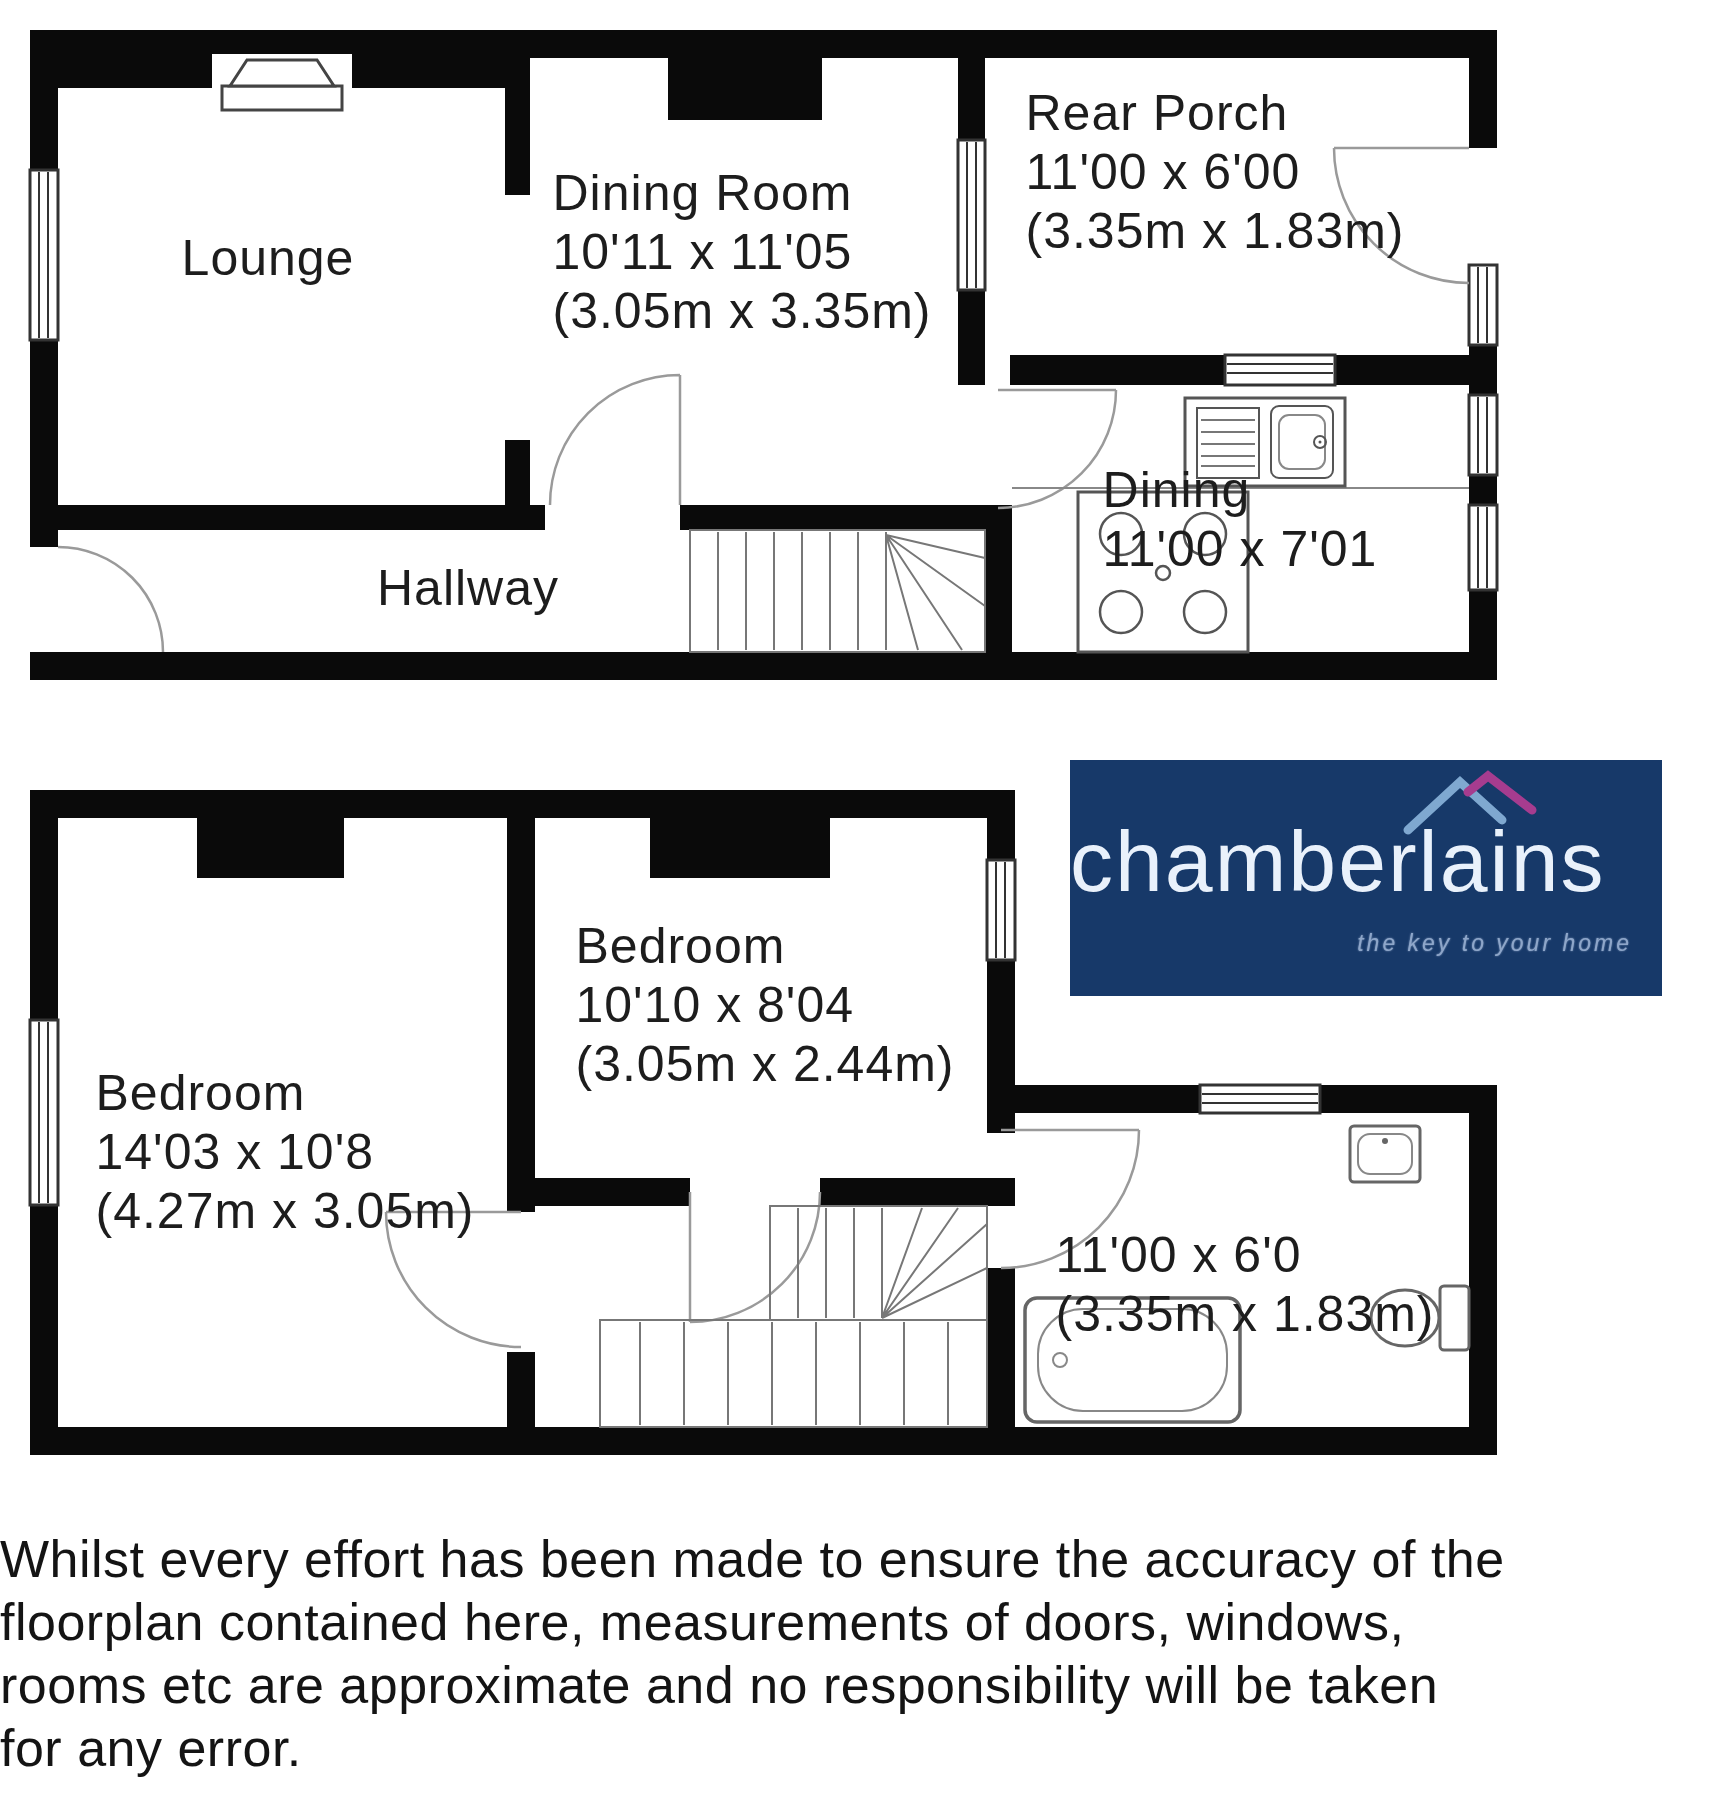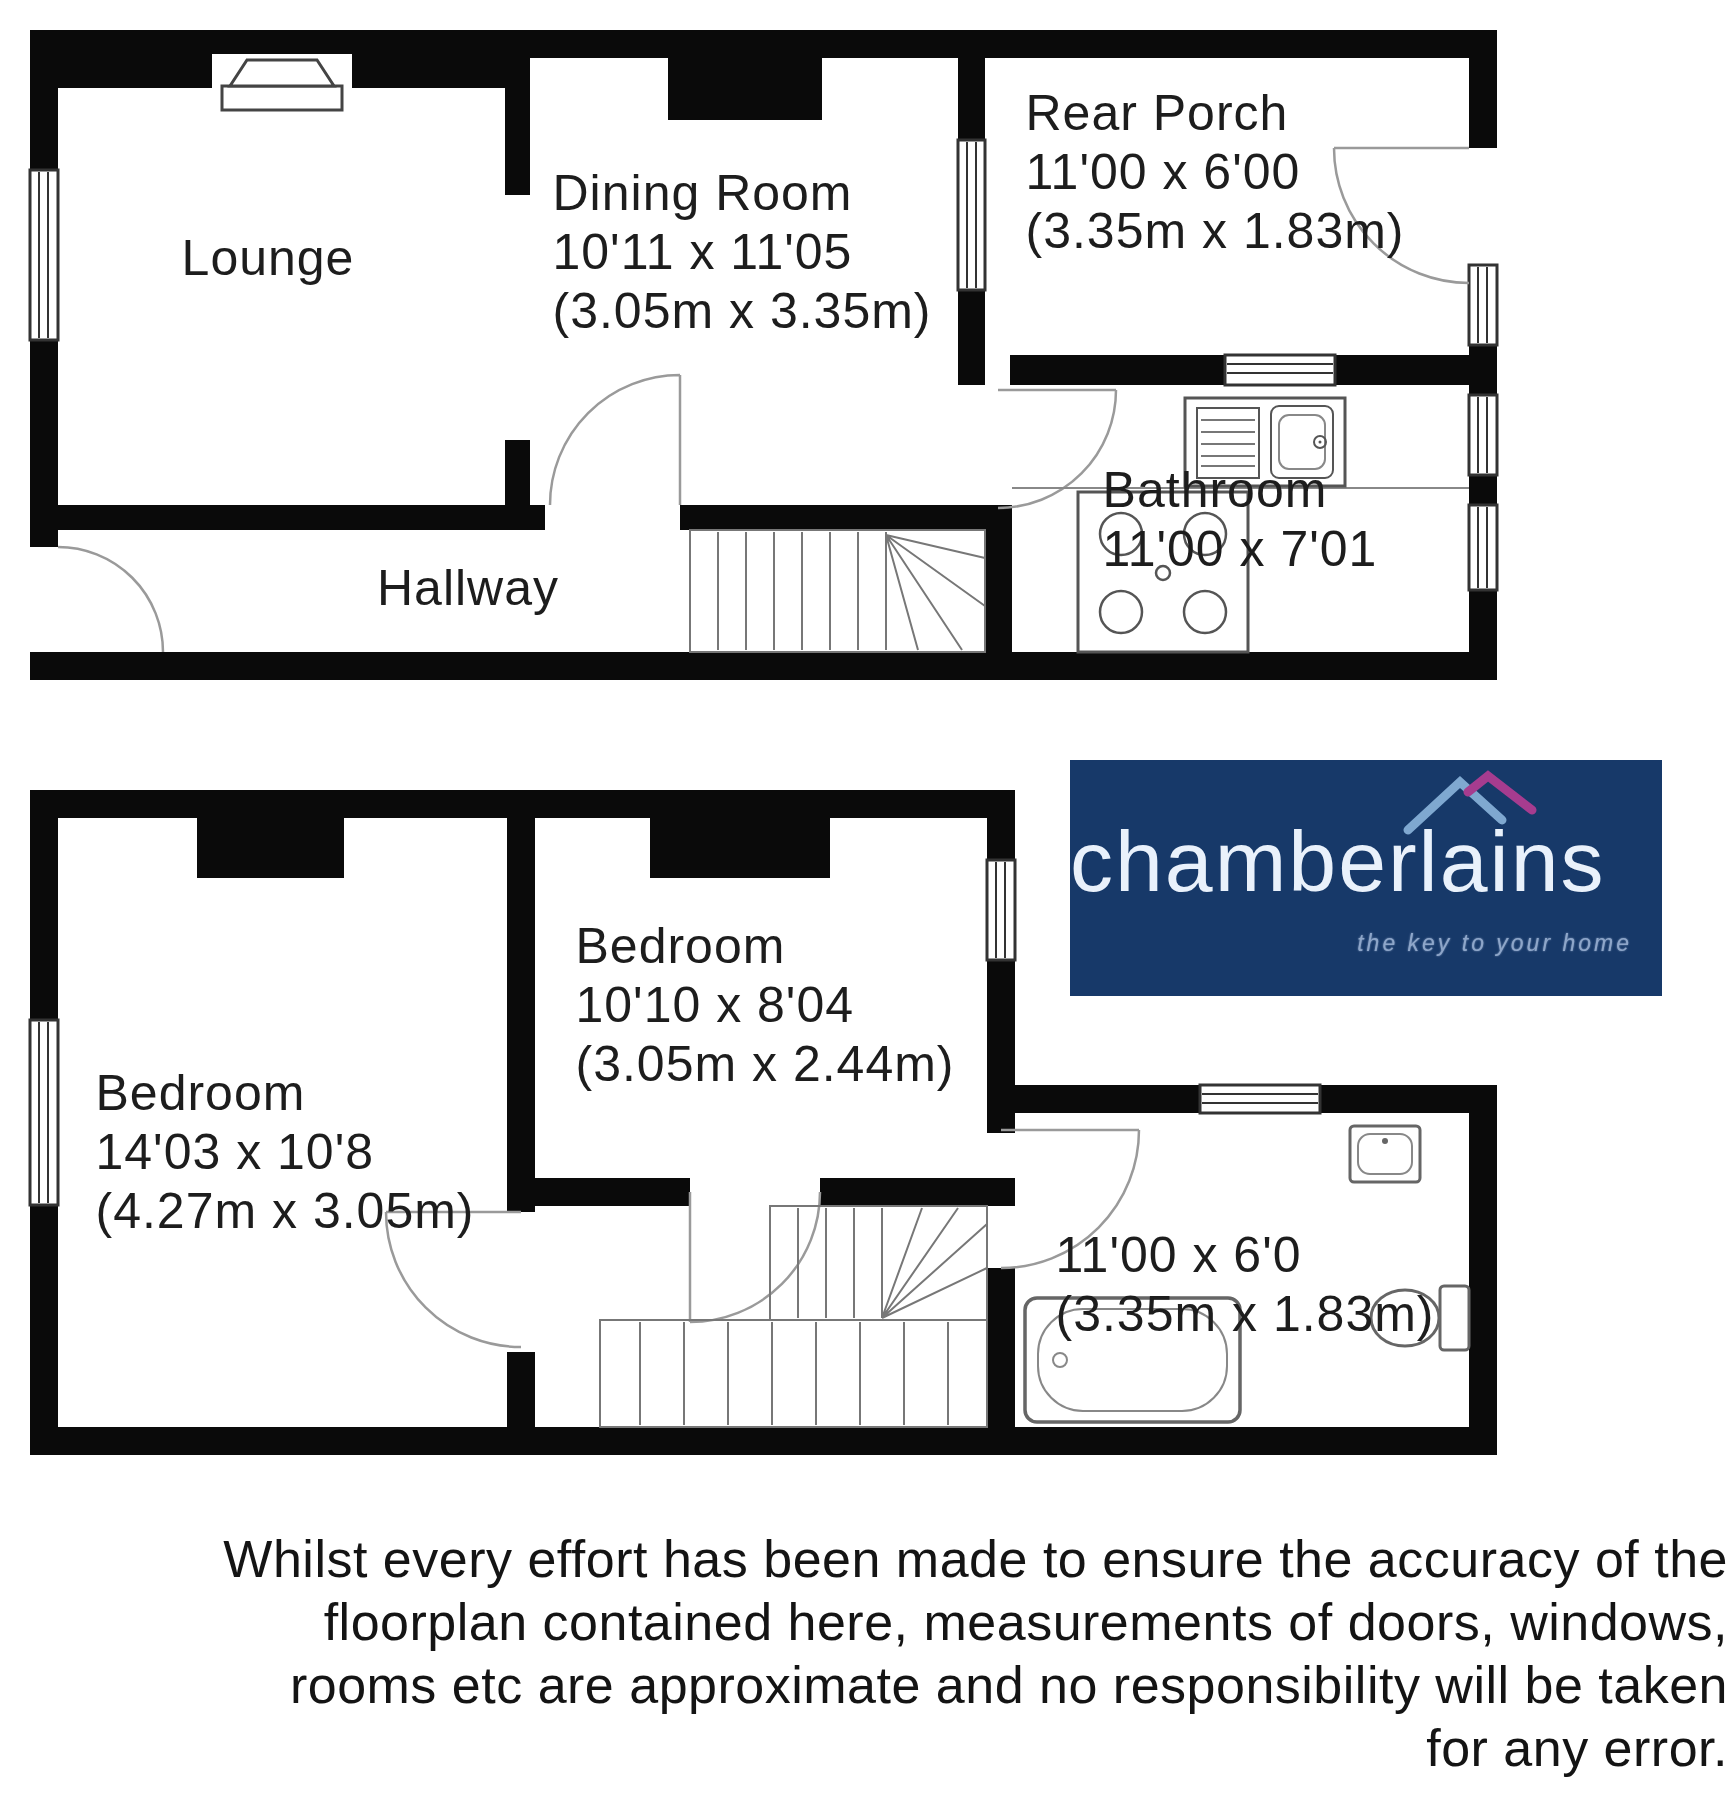--- a/index.html
+++ b/index.html
@@ -9,21 +9,21 @@
   .room-label{position:absolute;transform:translate(-50%,-50%);text-align:left;
               font-size:50px;line-height:59px;color:#1d1d1d;white-space:nowrap;letter-spacing:1px;}
   .room-label .rname{}
   .room-label .rdim{}
   #logo{position:absolute;left:1070px;top:760px;width:592px;height:236px;background:#173969;}
   #logo .brand{position:absolute;left:0;right:0;top:52px;text-align:left;
                font-size:86px;color:#e9f1fb;letter-spacing:2px;font-weight:400;}
   #logo .tagline{position:absolute;right:30px;top:170px;font-size:23px;color:#8ea6c9;
                  letter-spacing:3px;text-shadow:0 0 2px rgba(142,166,201,.9);font-style:italic;}
   #logo .roof{position:absolute;left:332px;top:6px;}
-  #disclaimer{position:absolute;left:0;top:1528px;width:1728px;text-align:right;
+  #disclaimer{position:absolute;left:0;top:1528px;width:1728px;text-align:left;
               font-size:52px;line-height:63px;color:#141414;letter-spacing:0.5px;}
 </style>
 </head>
 <body>
 
 <div id="stage">
 
 <svg id="plan-svg" width="1728" height="1797" viewBox="0 0 1728 1797">
 
   <g>
@@ -173,21 +173,21 @@
     <div class="rdim">(3.05m x 3.35m)</div>
   </div>
 
   <div class="room-label" style="left:1215px;top:172px">
     <div class="rname">Rear Porch</div>
     <div class="rdim">11'00 x 6'00</div>
     <div class="rdim">(3.35m x 1.83m)</div>
   </div>
 
   <div class="room-label" style="left:1240px;top:520px">
-    <div class="rname">Bathroom</div>
+    <div class="rname">Dining</div>
     <div class="rdim">11'00 x 7'01</div>
   </div>
 
   <div class="room-label" style="left:468px;top:588px">
     <div class="rname">Hallway</div>
   </div>
 
   <div class="room-label" style="left:285px;top:1152px">
     <div class="rname">Bedroom</div>
     <div class="rdim">14'03 x 10'8</div>

